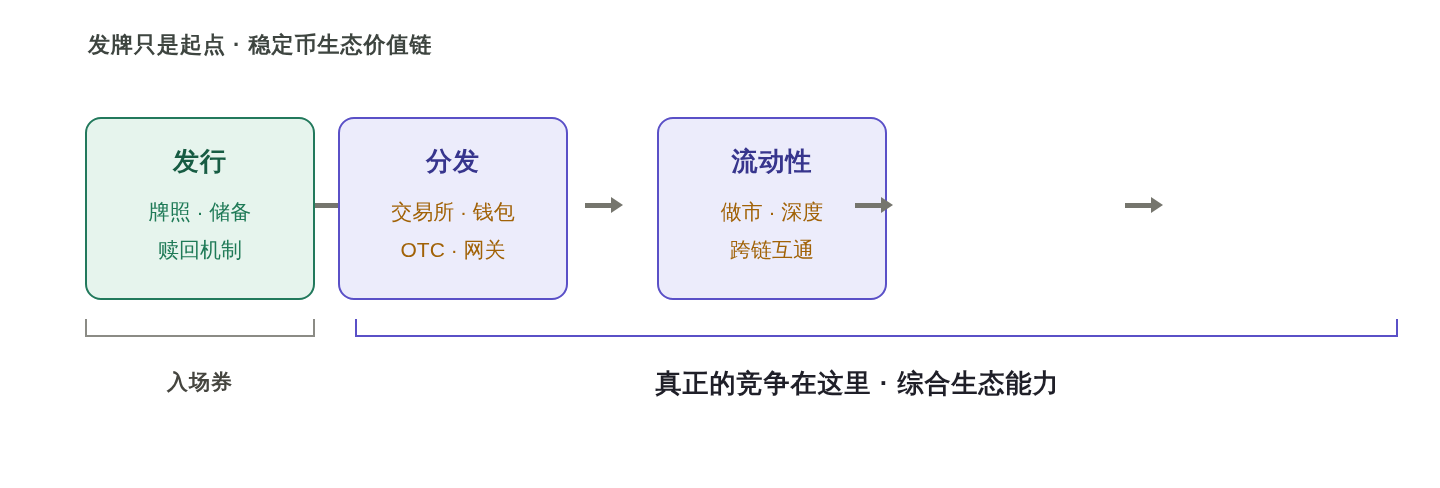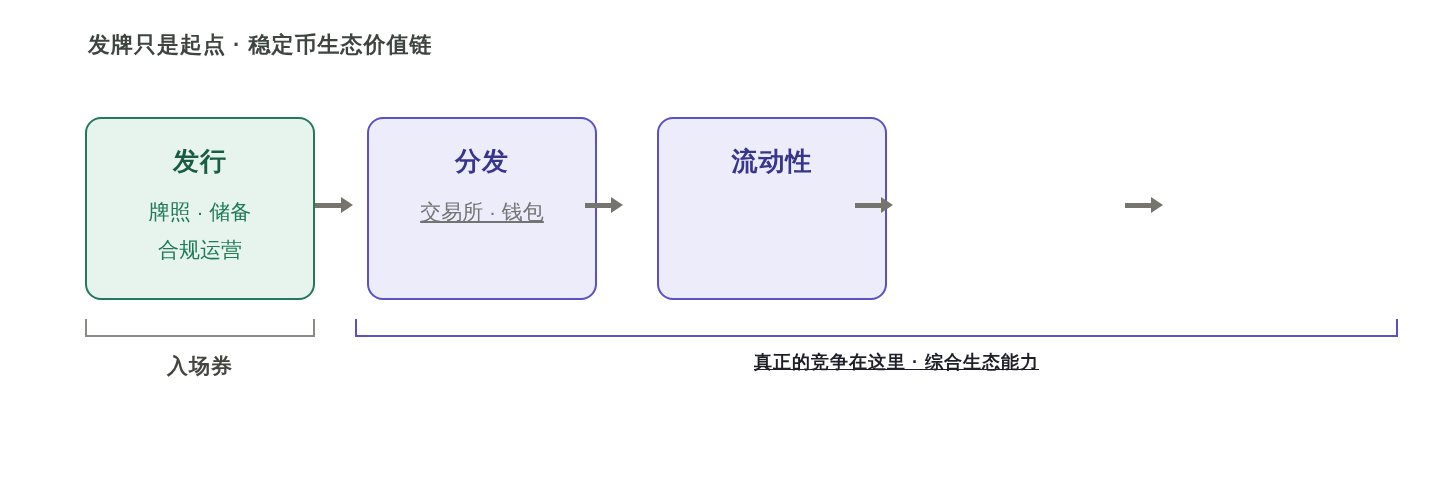--- a/index.html
+++ b/index.html
@@ -51,21 +51,21 @@
     letter-spacing: 1px;
   }
   .card.green .card-title { color: #175c43; }
   .card.purple .card-title { color: #37358d; }
   .card-body {
     margin-top: 16px;
     font-size: 21px;
     line-height: 38px;
   }
   .card.green .card-body { color: #1f7a57; text-align: center; }
-  .card.purple .card-body { color: #737373; text-decoration: underline; }
+  .card.purple .card-body { color: #a16207; }
 
   .arrow {
     position: absolute;
     top: 197px;
     width: 40px;
     height: 16px;
     display: flex;
     align-items: center;
   }
   .arrow .shaft {
@@ -98,75 +98,80 @@
     left: 355px;
     width: 1043px;
     border-left: 2px solid #5a50c7;
     border-right: 2px solid #5a50c7;
     border-bottom: 2px solid #5a50c7;
   }
   .bracket-label {
     position: absolute;
     text-align: center;
     white-space: nowrap;
+    margin-top: 16px;
   }
   .bracket-label.entry {
     left: 85px;
     width: 230px;
     top: 352px;
     font-size: 21px;
     font-weight: bold;
     color: #45453f;
     letter-spacing: 1px;
   }
   .bracket-label.competition {
-    left: 375px;
+    left: 336px;
     width: 1043px;
     top: 350px;
-    font-size: 18px;
+    font-size: 26px;
     font-weight: bold;
     color: #1f1f28;
     letter-spacing: 1px;
-    text-decoration: underline;
   }
 </style>
 </head>
 <body>
 
 <div class="canvas">
 
   <div class="page-title">发牌只是起点 · 稳定币生态价值链</div>
 
   <div class="card green" style="left:85px">
     <div class="card-title">发行</div>
     <div class="card-body">
       <div>牌照 · 储备</div>
-      <div>合规运营</div>
+      <div>赎回机制</div>
     </div>
   </div>
 
   <div class="arrow" style="left:315px">
     <div class="shaft"></div>
     <div class="head"></div>
   </div>
 
-  <div class="card purple" style="left:367px">
+  <div class="card purple" style="left:338px">
     <div class="card-title">分发</div>
     <div class="card-body">
       <div>交易所 · 钱包</div>
+      <div>OTC · 网关</div>
     </div>
   </div>
 
   <div class="arrow" style="left:585px">
     <div class="shaft"></div>
     <div class="head"></div>
   </div>
 
   <div class="card purple" style="left:657px">
     <div class="card-title">流动性</div>
+    <div class="card-body">
+      <div>做市 · 深度</div>
+      <div>跨链互通</div>
+    </div>
   </div>
 
   <div class="arrow" style="left:855px">
     <div class="shaft"></div>
     <div class="head"></div>
   </div>
 
 
   <div class="arrow" style="left:1125px">
     <div class="shaft"></div>

